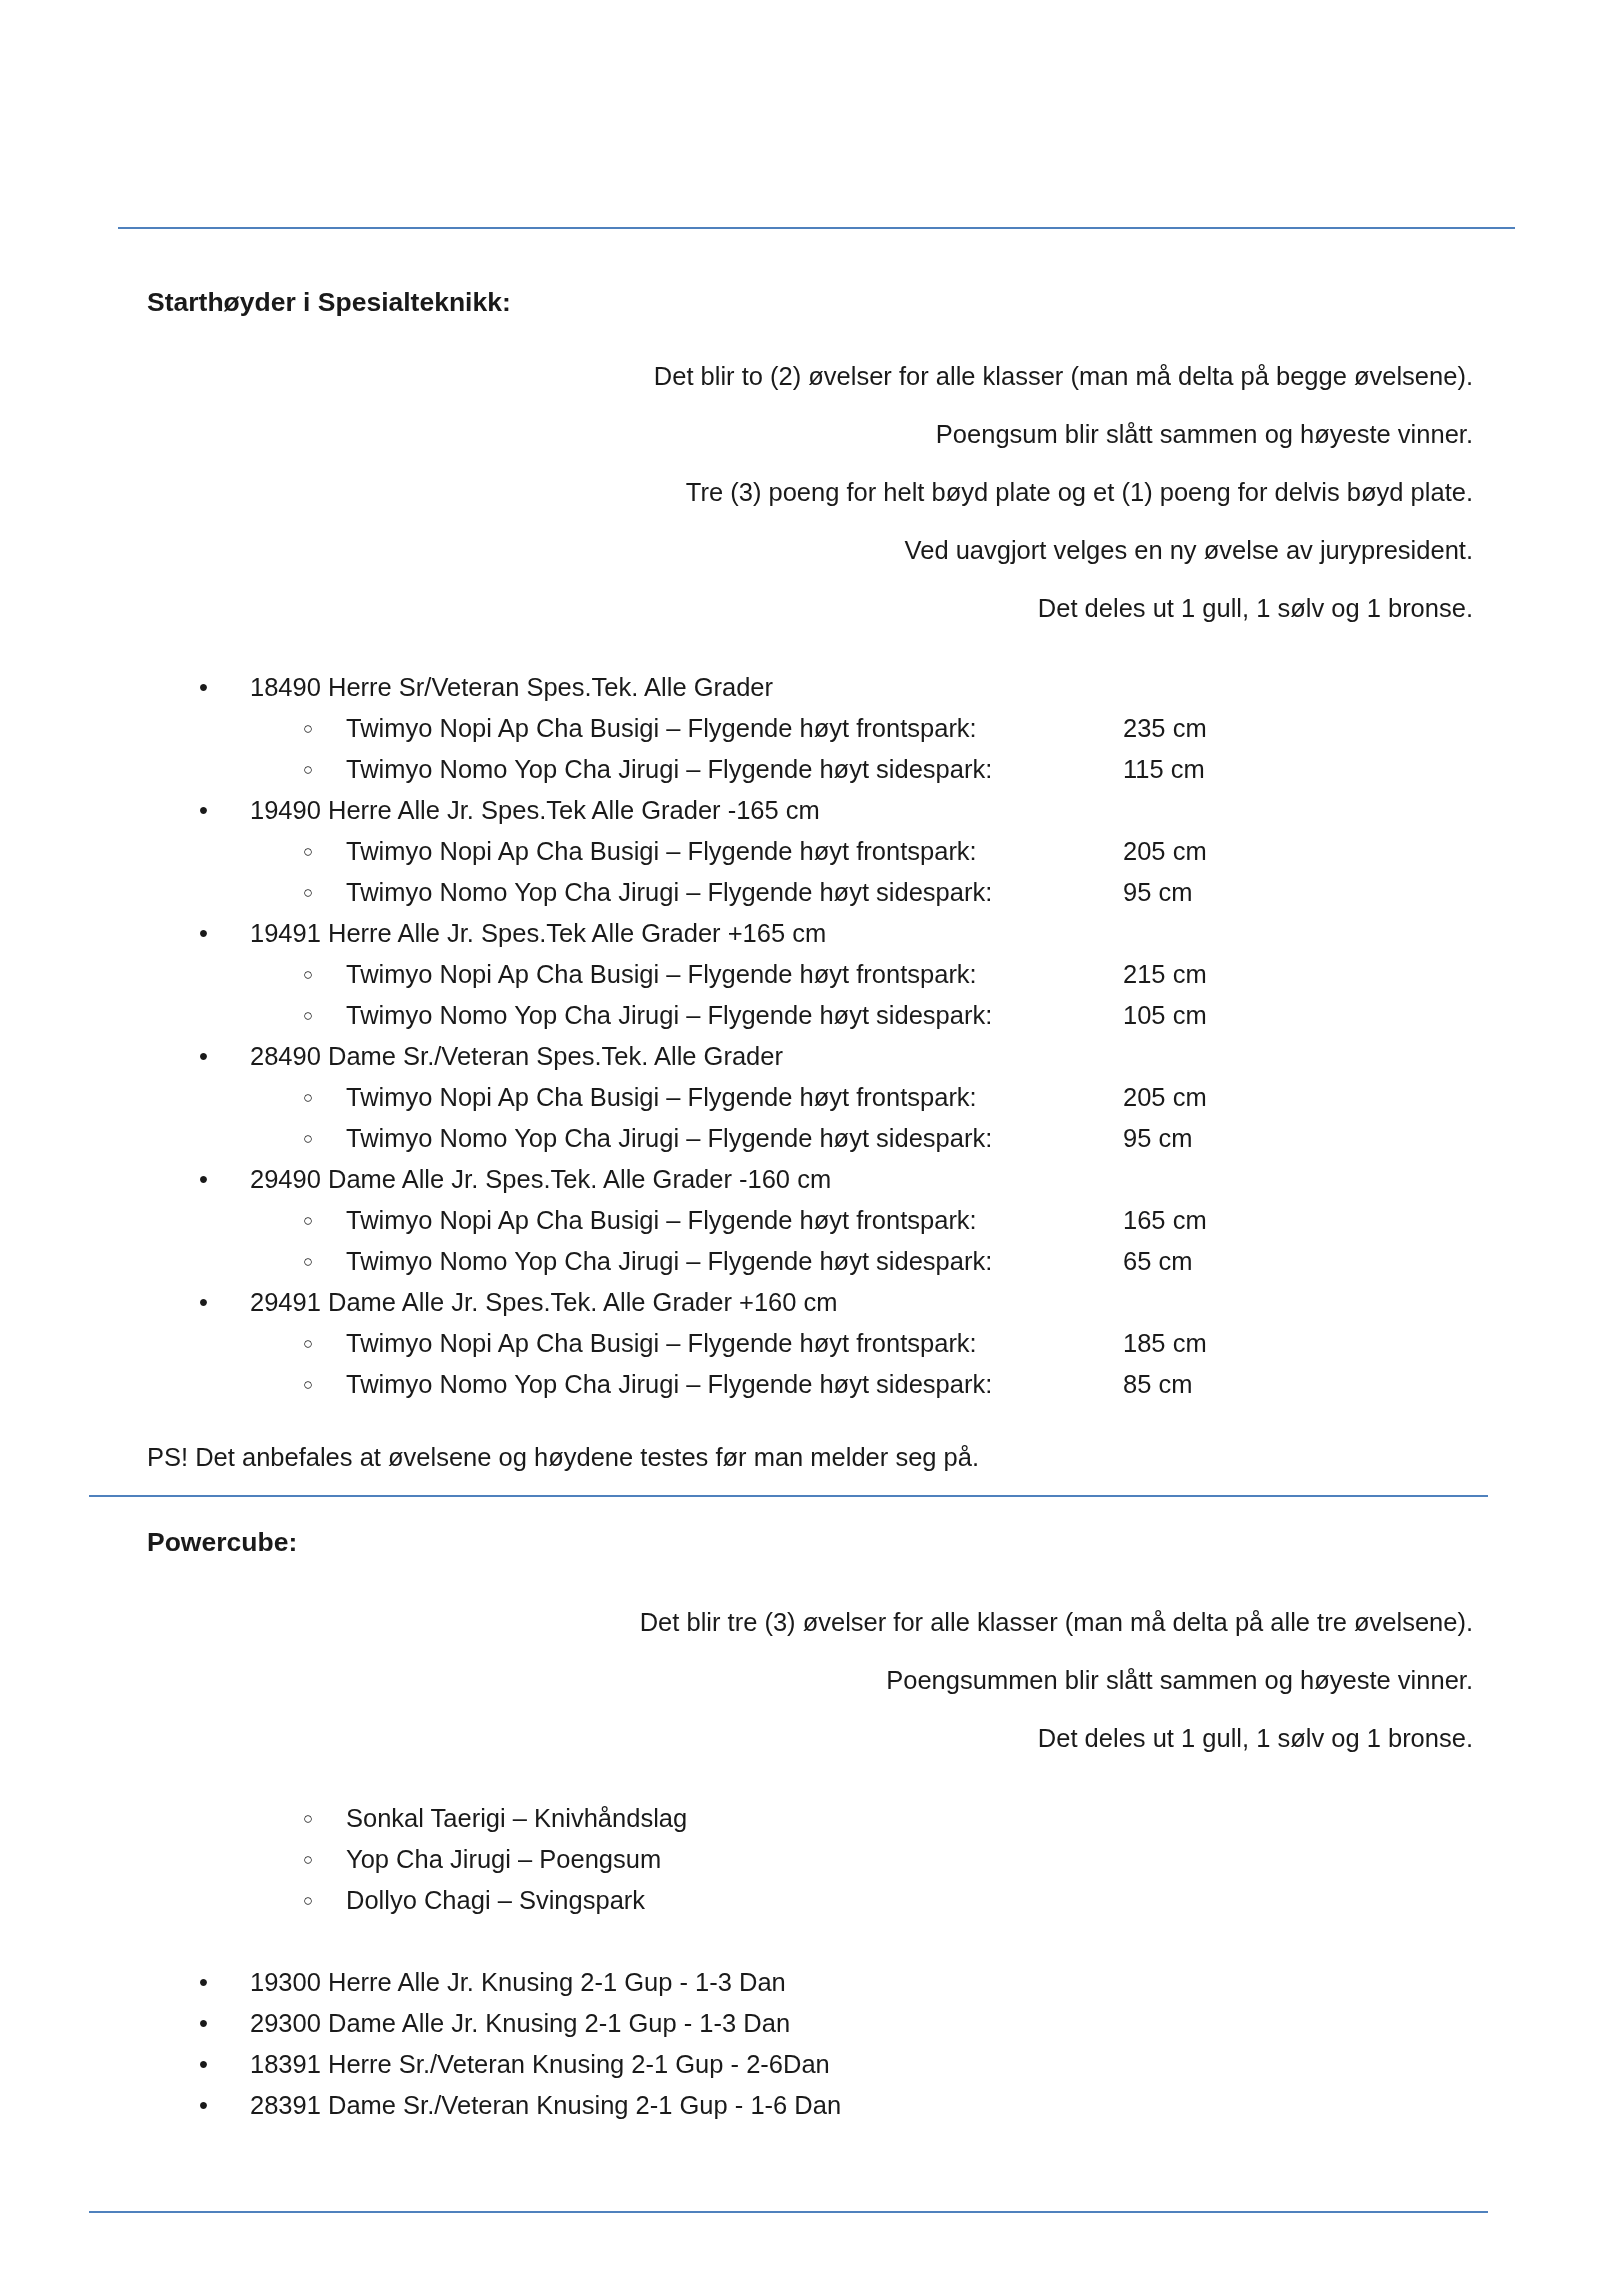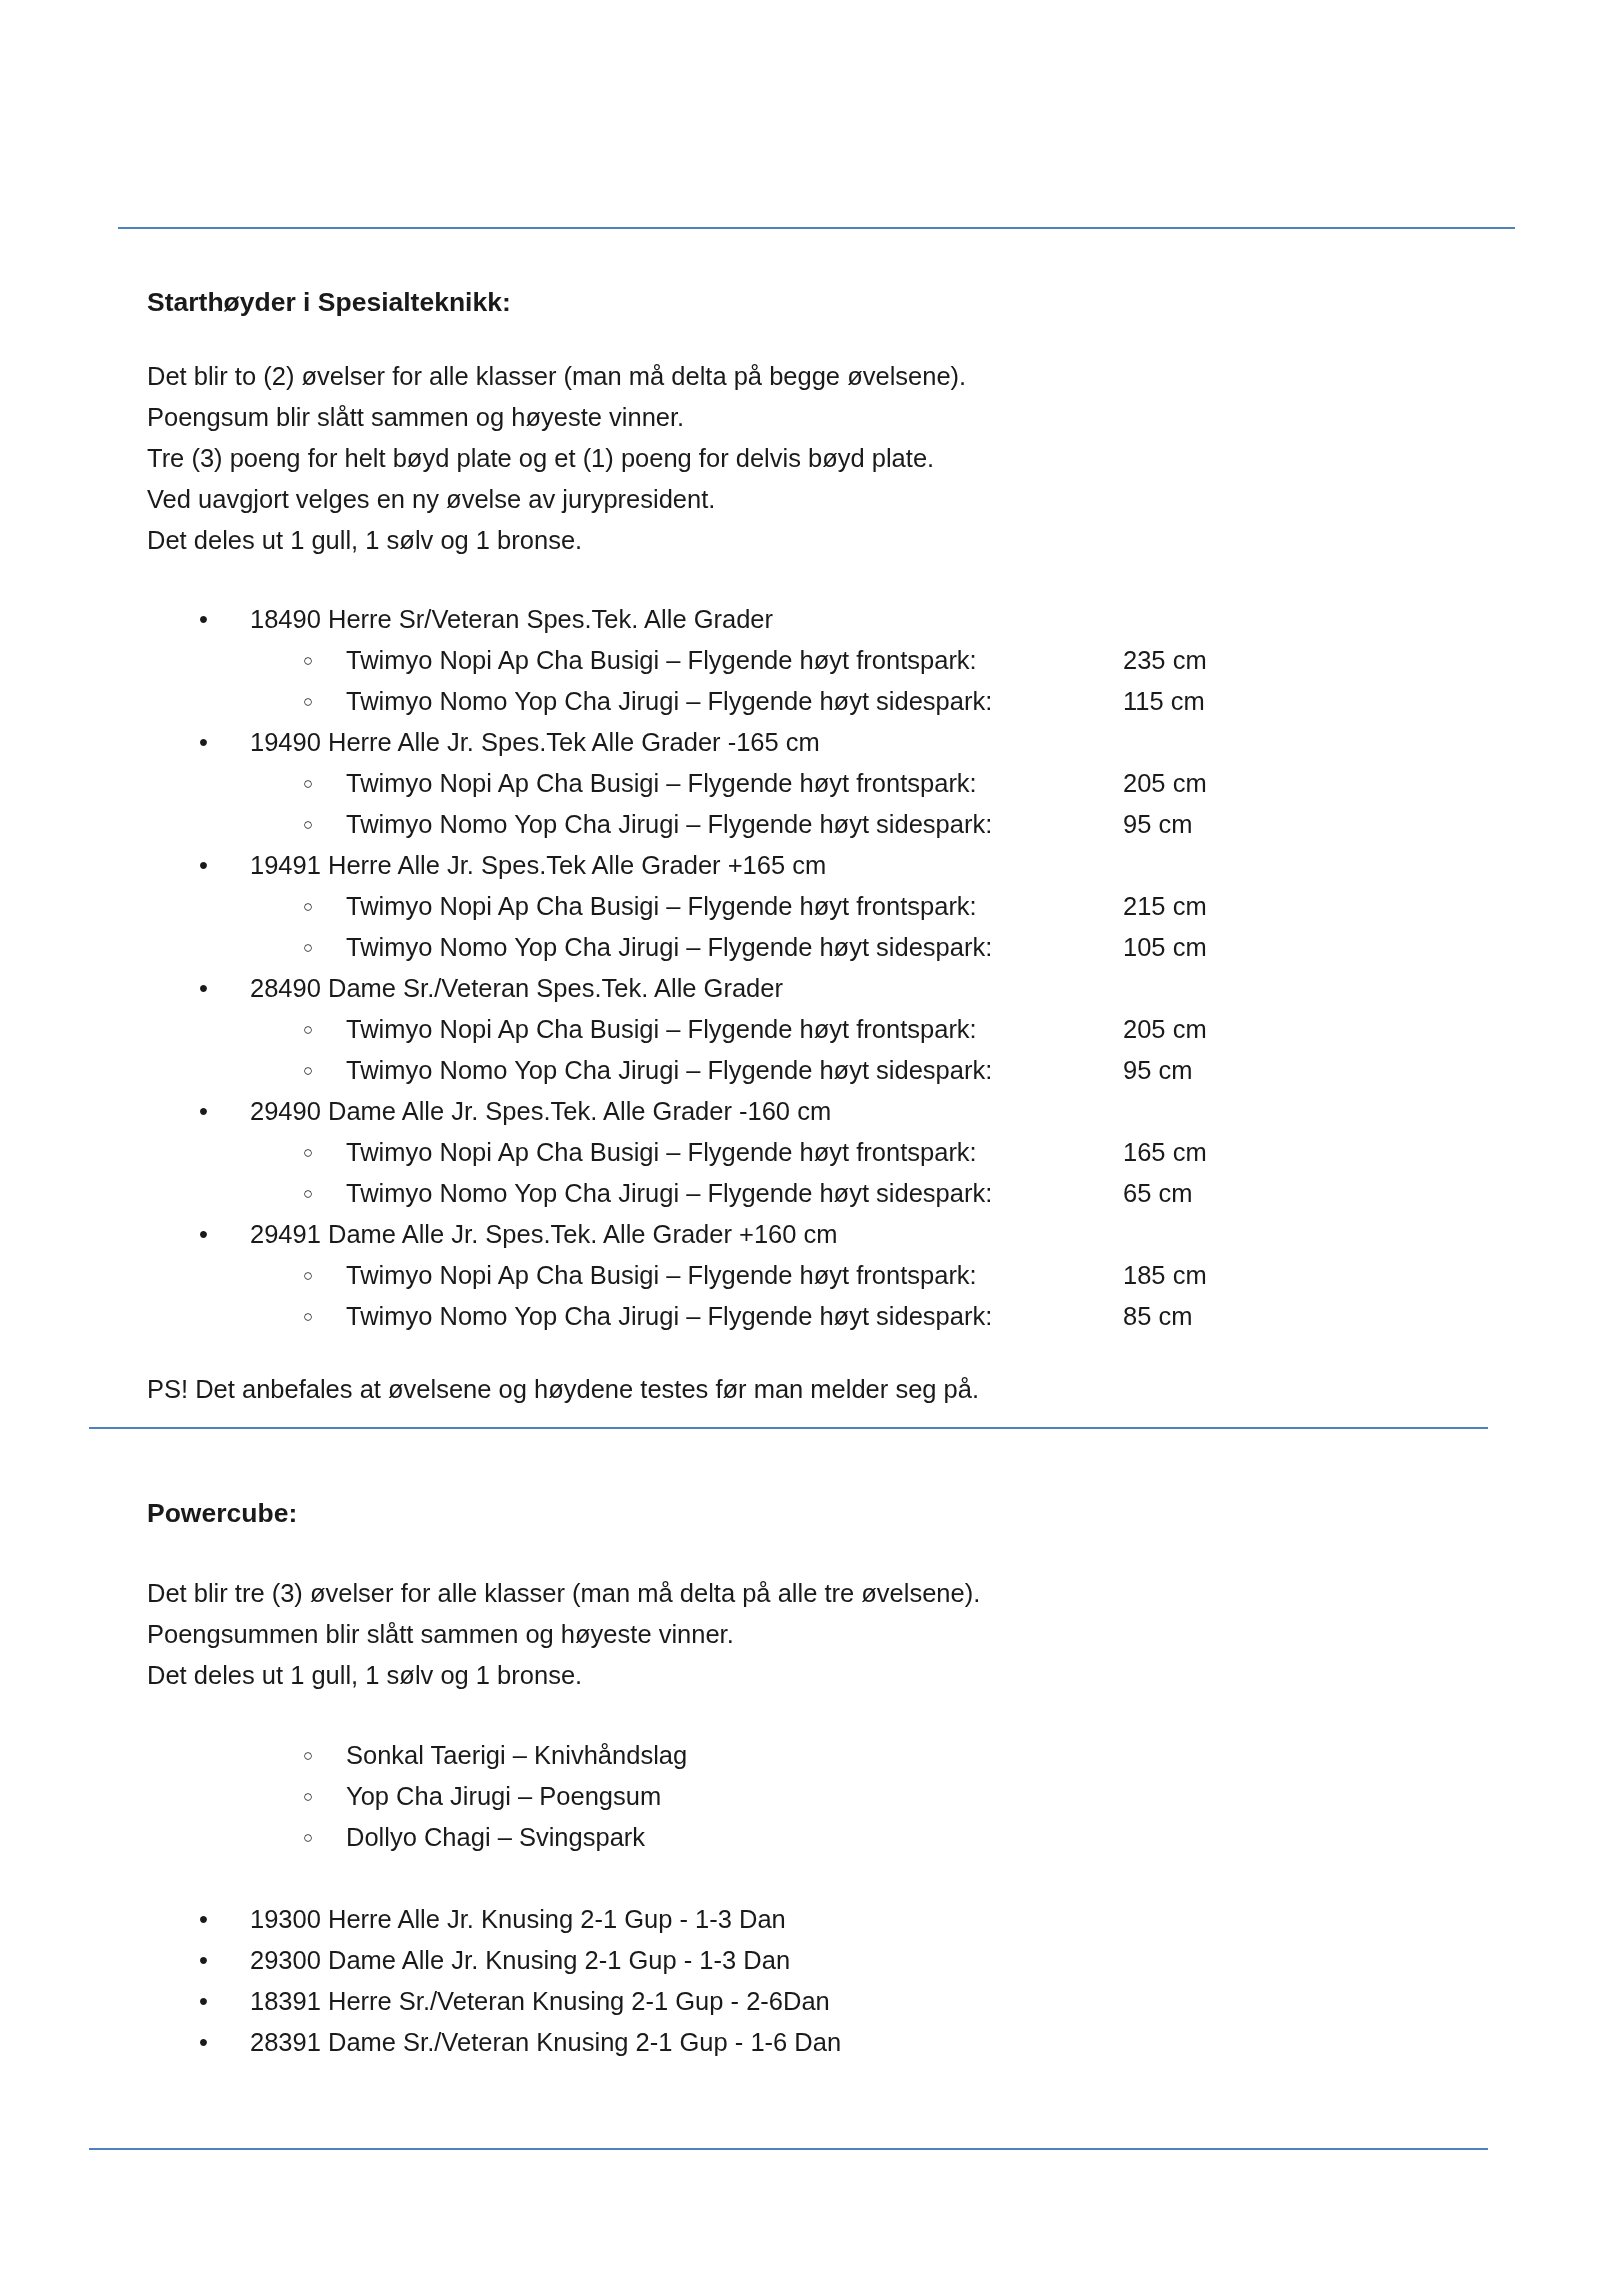--- a/index.html
+++ b/index.html
@@ -19,23 +19,23 @@
     .page { position: relative; width: 1621px; height: 2293px; }
     .rule { height: 0; border-top: 2.9px solid #4f81bd; }
     .rule-top    { margin: 227px 106px 0 118px; }
     .rule-mid    { margin: 16.7px 133px 0 89px; }
     .rule-bottom { margin: 85px 133px 0 89px; }
     .doc-title {
       font-weight: bold;
       font-size: 26.5px;
       margin: 53px 131px 0 147px;
     }
-    .title2 { margin-top: 64px; }
+    .title2 { margin-top: 25px; }
     .intro { margin: 33px 131px 0 147px; }
-    .intro p { margin: 0; }
+    .intro p { margin: 17px; text-align: right; }
     .intro2 { margin-top: 39px; }
     .list { margin-top: 38px; }
     .list2 { margin-top: 39px; }
     .ps { margin: 32px 131px 0 147px; }
     .main-item { position: relative; padding-left: 250px; }
     .main-item .b1 { position: absolute; left: 199px; }
     .sub-item { position: relative; padding-left: 346px; }
     .sub-item .b2 { position: absolute; left: 303px; font-size: 16.7px; }
     .sub-item .height { position: absolute; left: 1123px; }
     .spacer { height: 41px; }

